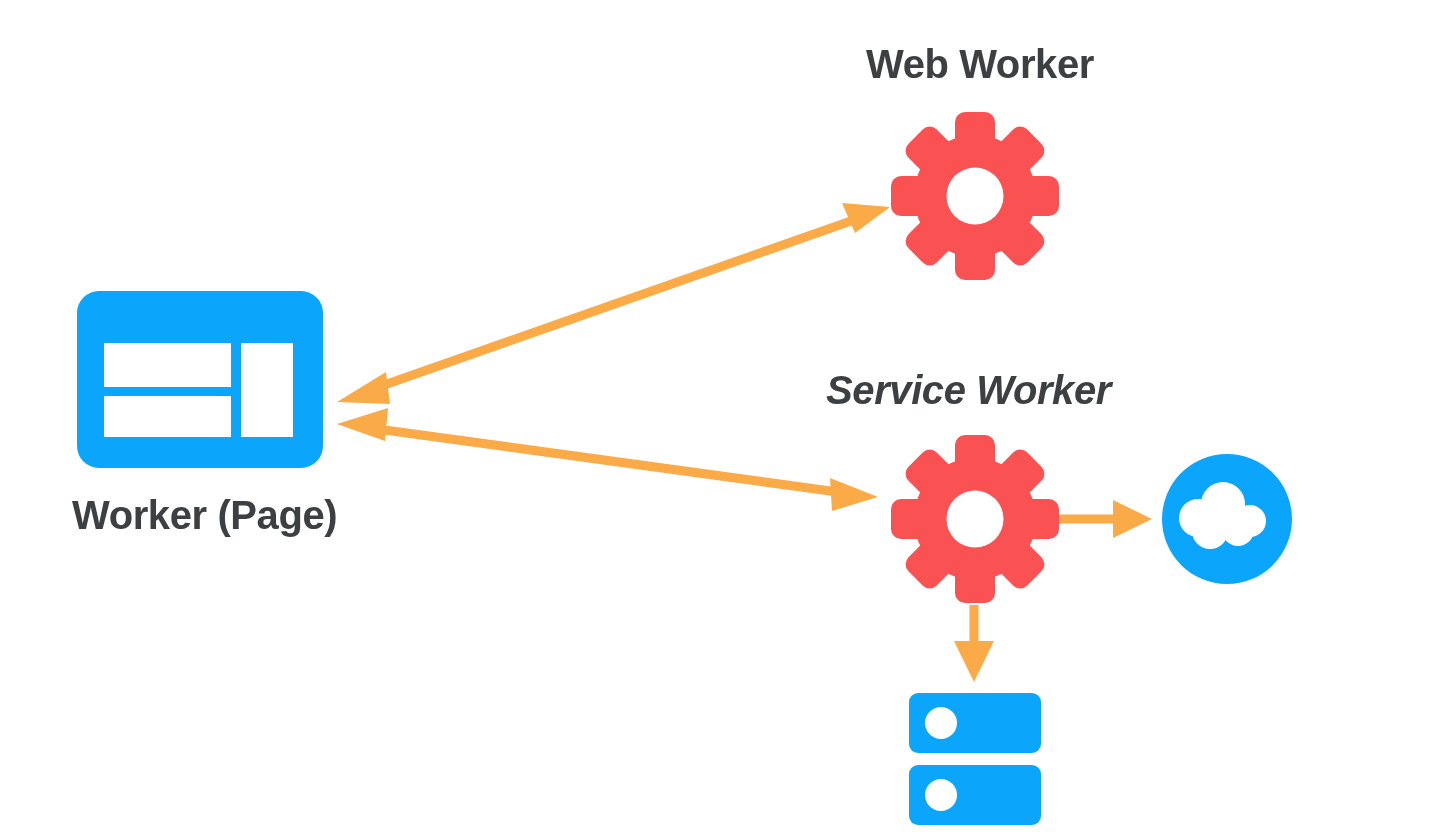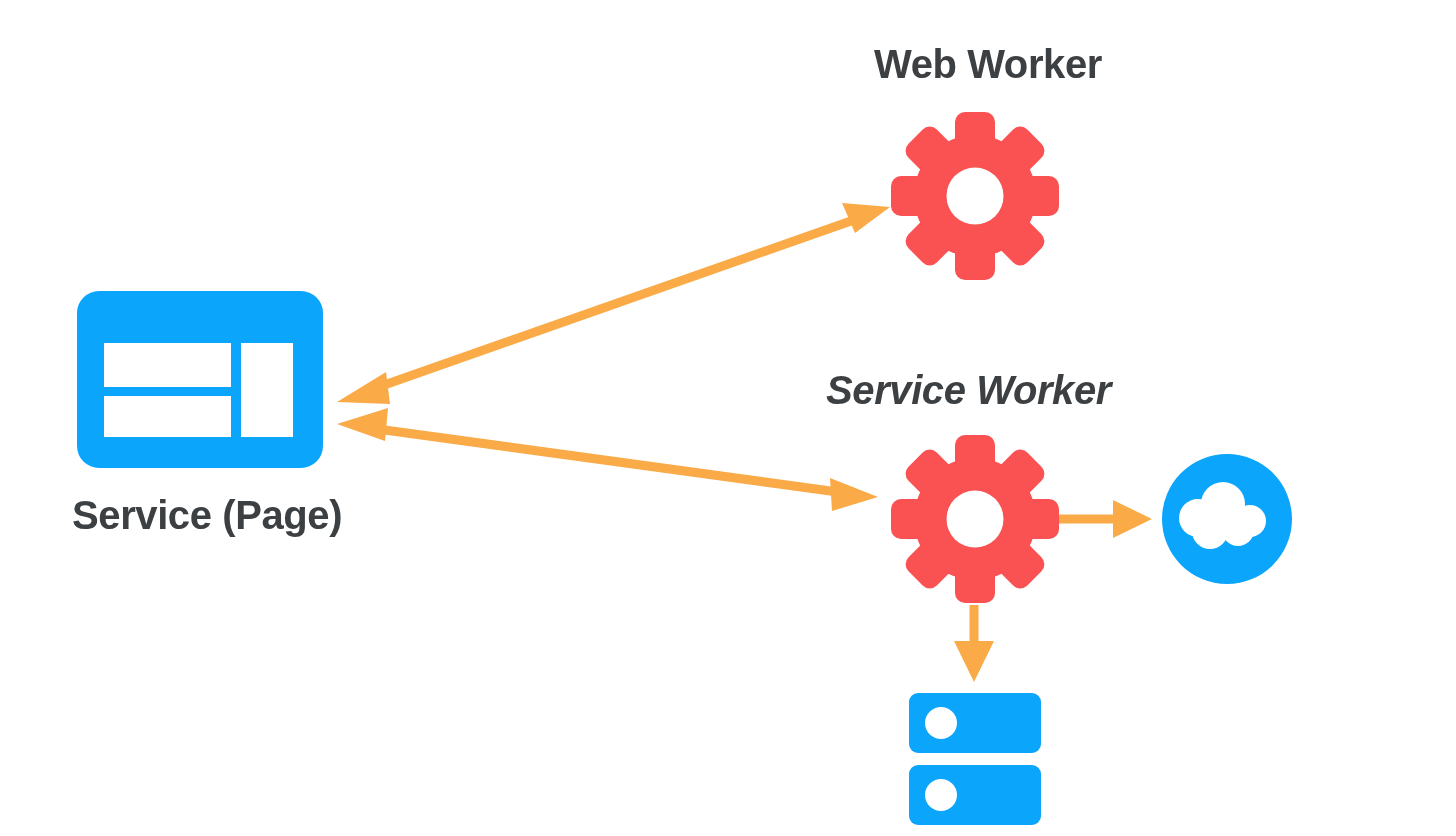--- a/index.html
+++ b/index.html
@@ -29,21 +29,21 @@
     position: absolute;
     color: #3C4043;
     font-family: "Liberation Sans", sans-serif;
     font-size: 40px;
     font-weight: 600;
     letter-spacing: -0.4px;
     white-space: nowrap;
     line-height: 1;
     user-select: none;
   }
-  #label-web-worker   { left: 866px; top: 44px; margin-left: 8px;  }
+  #label-web-worker   { left: 866px; top: 44px;  }
   #label-service-worker { left: 826px; top: 370px; font-style: italic; }
   #label-window       { left: 72px;  top: 495px; }
 </style>
 </head>
 <body>
 
 <div id="canvas">
 
   <svg id="diagram-svg" viewBox="0 0 1456 836">
     <defs>
@@ -138,15 +138,15 @@
       <circle cx="941" cy="723" r="16" fill="#FFFFFF"></circle>
       <rect x="909" y="765" width="132" height="60" rx="9" ry="9" fill="#0BA5FC"></rect>
       <circle cx="941" cy="795" r="16" fill="#FFFFFF"></circle>
     </g>
   </svg>
 
   <div class="node-label" id="label-web-worker">Web Worker</div>
 
   <div class="node-label" id="label-service-worker">Service Worker</div>
 
-  <div class="node-label" id="label-window">Service (Page)</div>
+  <div class="node-label" id="label-window">Worker (Page)</div>
 
 </div>
 
 </body></html>

